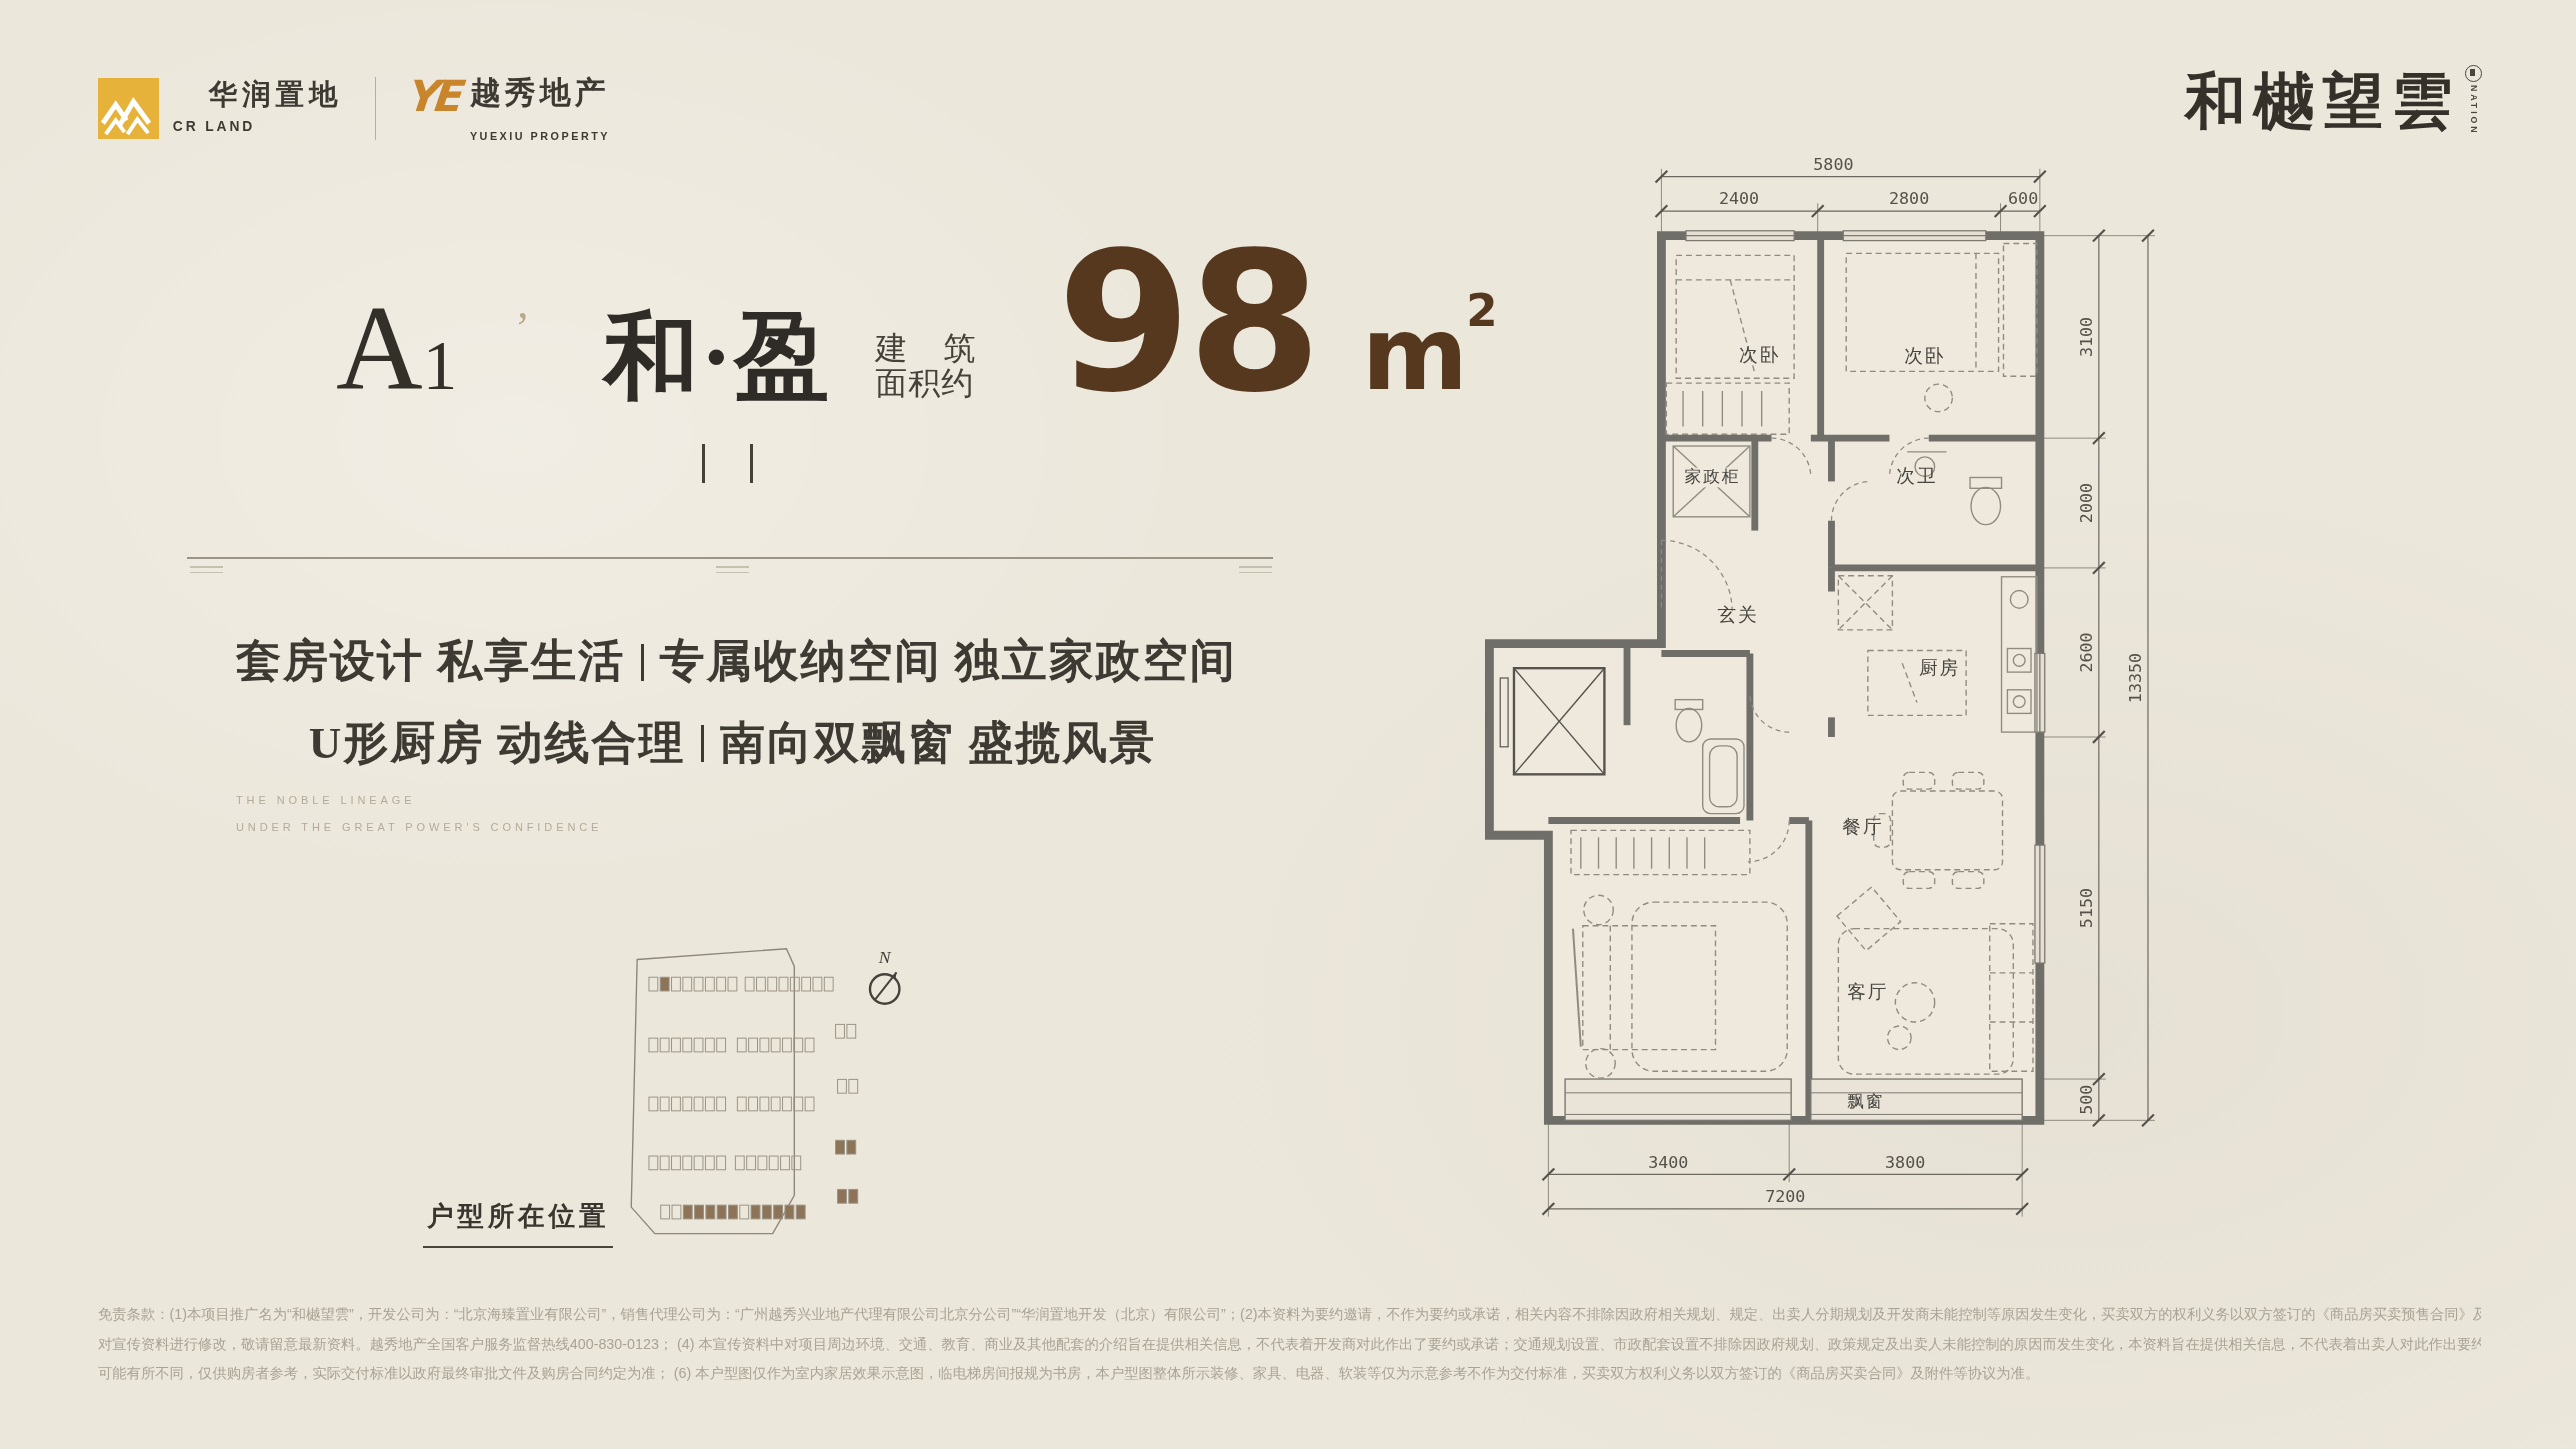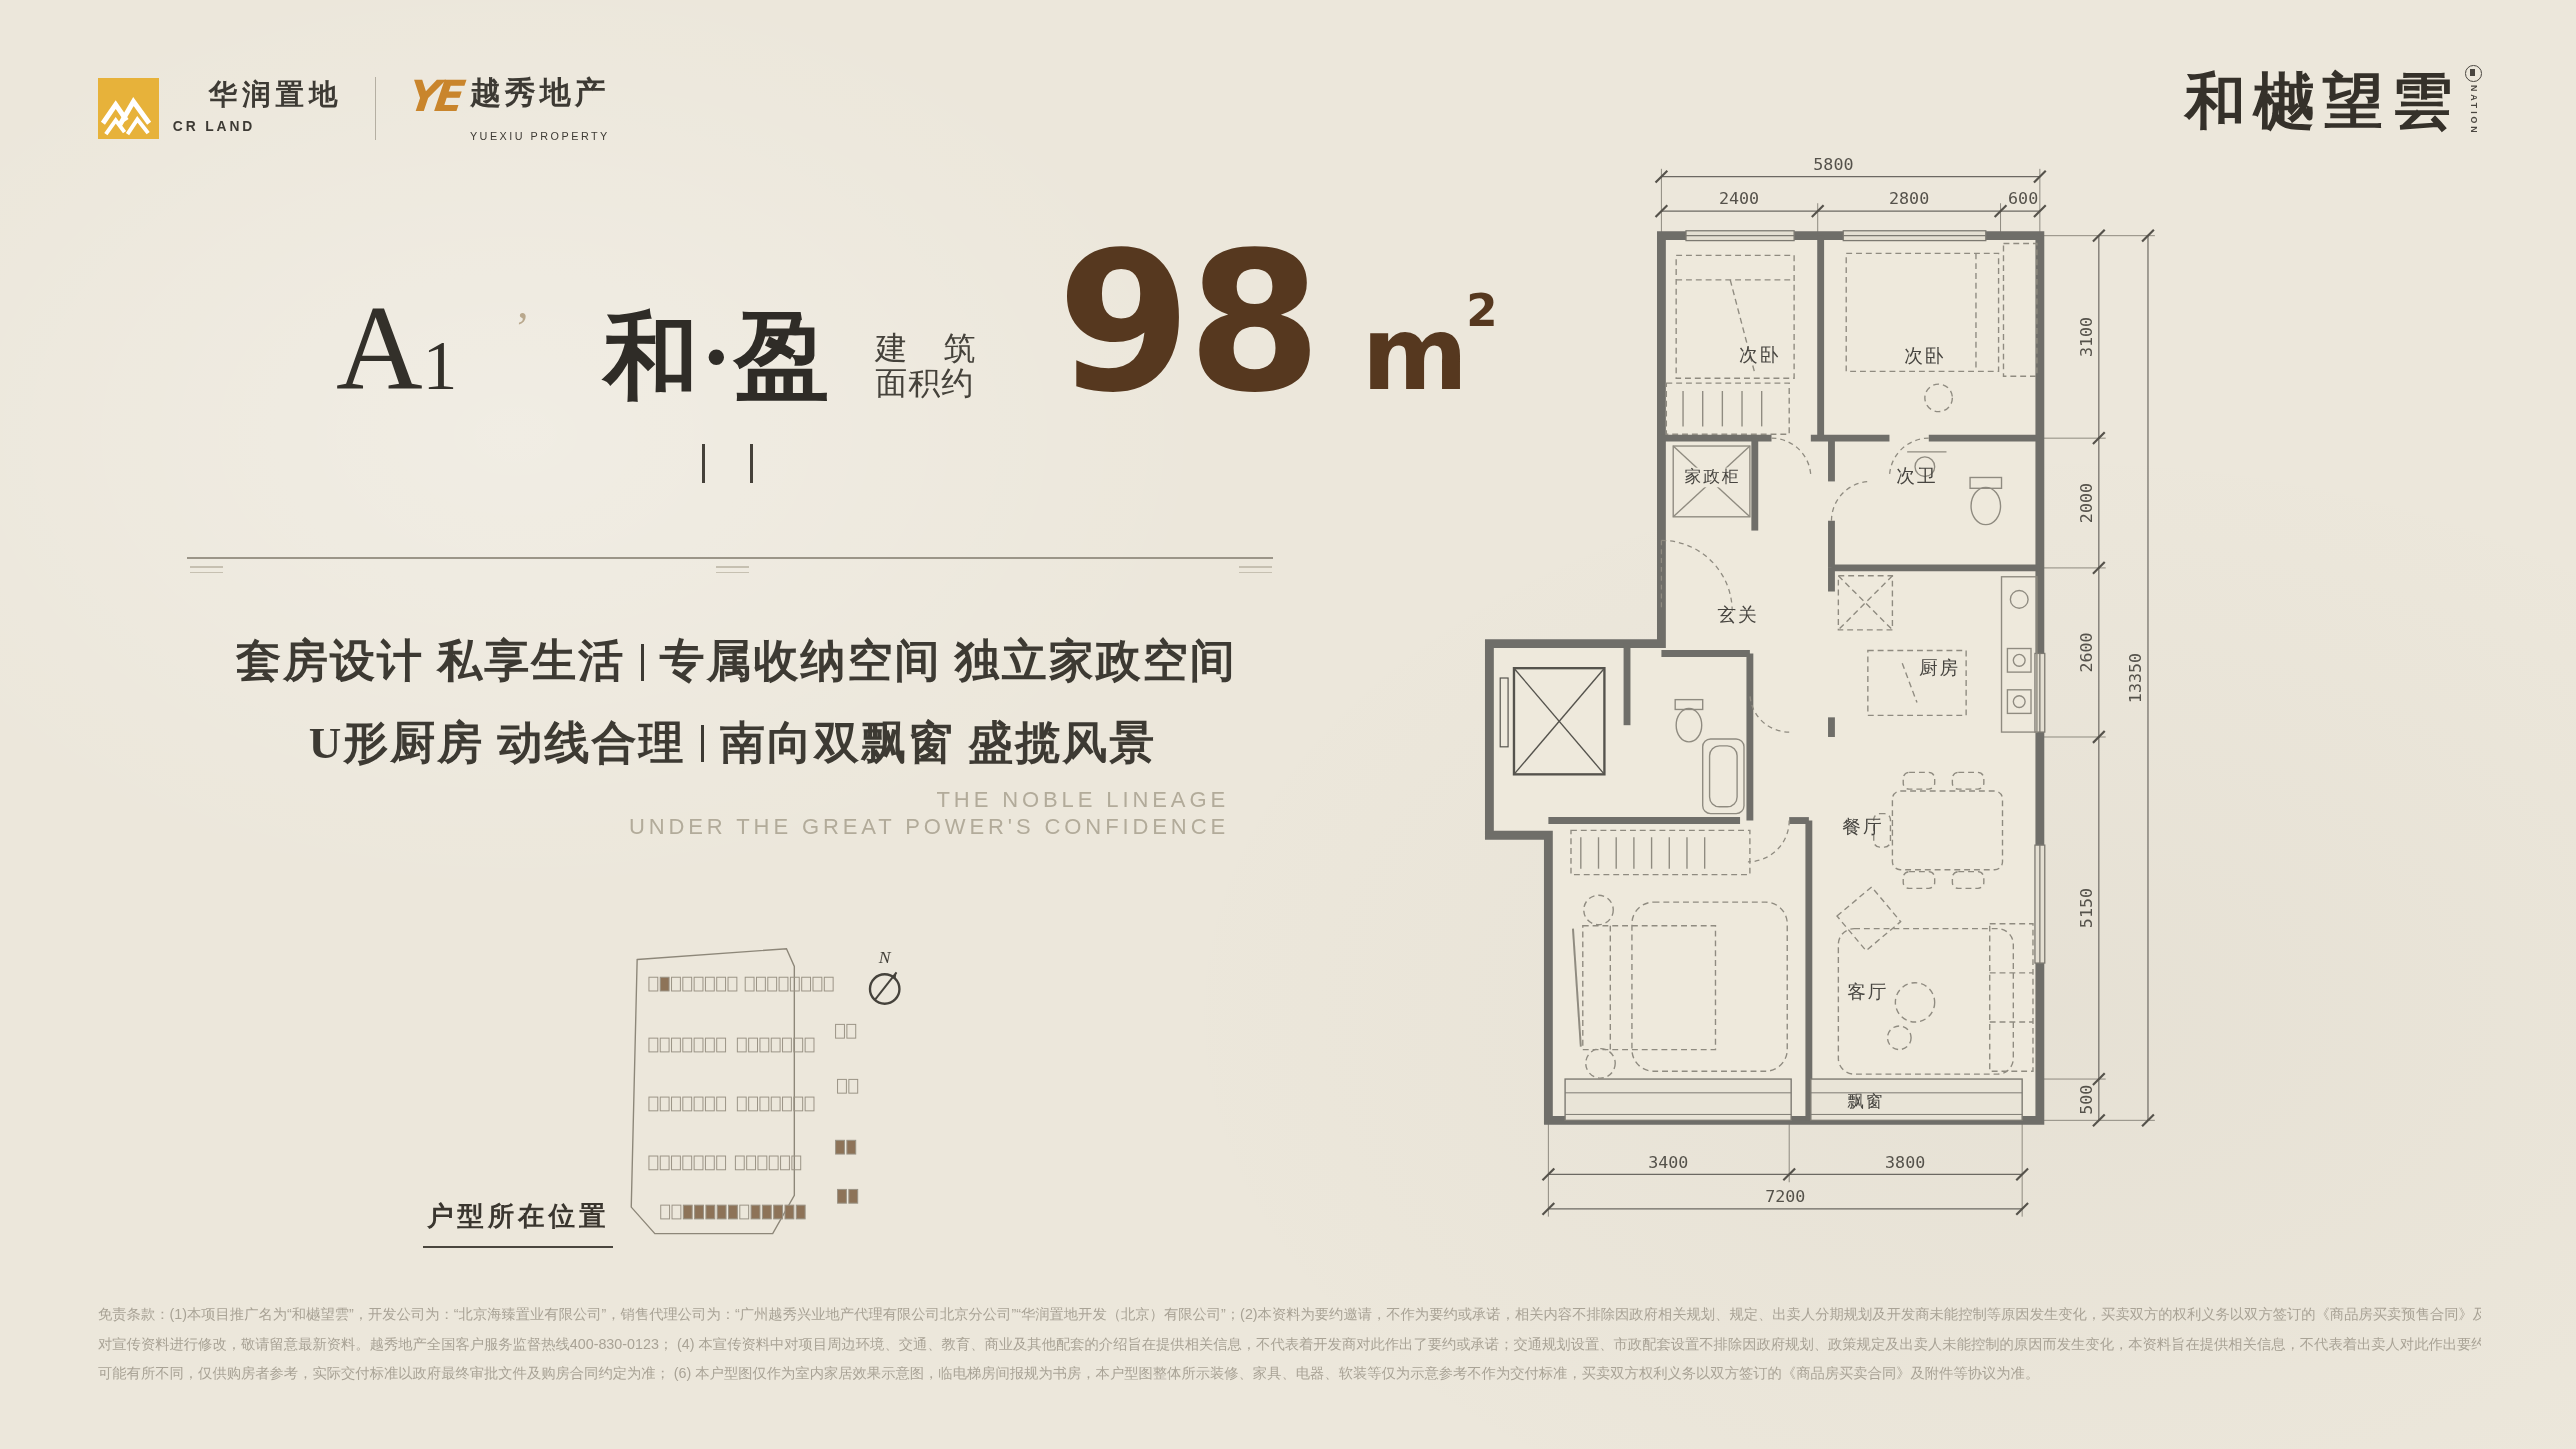--- a/index.html
+++ b/index.html
@@ -14,21 +14,21 @@
   .hdr-left{position:absolute; left:98px; top:75px; display:flex; align-items:center;}
   .crland{display:flex; align-items:flex-start; gap:13.8px;}
   .cr-sq{width:61px; height:61px;}
   .cr-txt .cn{font-size:28.5px; font-weight:700; letter-spacing:4.9px; color:#3d3a34; line-height:33px;margin-left:36px;}
   .cr-txt .en{font-size:13.8px; font-weight:700; letter-spacing:2.9px; color:#3d3a34; margin-top:7.9px;}
   .hdr-div{width:1px; height:63px; background:#b5afa2; margin:0 33px;}
   .yuexiu{display:flex; align-items:flex-start; gap:9.8px;}
   .ye-mark{font-family:"DejaVu Sans", sans-serif; font-style:italic; font-weight:900;
     font-size:43px; line-height:43px; color:#c9852c; letter-spacing:-4.9px; transform:skewX(-8deg);}
   .yx-txt .cn{font-family:"Liberation Serif", serif; font-size:31px; font-weight:700; letter-spacing:3.9px; color:#3d3a34; line-height:35px;}
-  .yx-txt .en{font-size:10.8px; font-weight:400; letter-spacing:2.5px; color:#3d3a34; margin-top:20px;}
+  .yx-txt .en{font-size:10.8px; font-weight:700; letter-spacing:2.5px; color:#3d3a34; margin-top:20px;}
   .hdr-right{position:absolute; right:94px; top:61px; display:flex; align-items:flex-start; gap:5px;}
   .brand-name{font-family:"Liberation Serif", serif; font-size:61px; font-weight:800; letter-spacing:7.9px; color:#35312a;}
   .brand-seal{display:flex; flex-direction:column; align-items:center; margin-top:3.9px;}
   .seal-circle{width:14.7px; height:14.7px; border:1.5px solid #4a4640; border-radius:50%; position:relative;}
   .seal-circle:after{content:""; position:absolute; left:3.9px; top:2.9px; width:4.9px; height:6.9px; background:#4a4640;}
   .seal-word{writing-mode:vertical-rl; font-size:8.8px; letter-spacing:2.9px; color:#4a4640; margin-top:3.9px; font-weight:700;}
   
   .headline{position:absolute; left:336px; top:248px; display:flex; align-items:baseline; height:167px;gap:44px;}
   .hl-model{font-family:"Liberation Serif", serif; color:#33302a;}
   .hl-model .a{font-size:120px; line-height:0.9;}
@@ -45,21 +45,21 @@
   .sub-bar{width:2.9px; height:39px; background:#45413a;}
   .sub-text{font-size:46px; font-weight:700; letter-spacing:11.8px; color:#3b3831; font-family:"Liberation Serif", serif;}
   
   .sep-line{position:absolute; left:187px; top:557px; width:1086px; height:2px; background:#9b9588;}
   .sep-stub{position:absolute; width:33px; height:11.8px; top:566px;
     background:repeating-linear-gradient(#c6c0b1 0 1.5px, transparent 1.5px 5.9px);}
   
   .points{position:absolute; left:236px; top:631px; width:993px; text-align:center;}
   .points .row{font-family:"Liberation Serif", serif; font-size:45px; font-weight:700; letter-spacing:2px; color:#3d3a33; margin-bottom:21.6px; white-space:nowrap;}
   .pt-div{display:inline-block; width:2.9px; height:37px; background:#3d3a33; margin:0 15.7px; vertical-align:-4.9px;}
-  .tagline{position:absolute; left:236px; top:787px; width:993px; text-align:right; color:#b2ab9a; font-size:22px; letter-spacing:3.9px; line-height:26.5px;}
+  .tagline{position:absolute; left:236px; top:787px; width:993px; text-align:left; color:#b2ab9a; font-size:11px; letter-spacing:3.9px; line-height:26.5px;}
   
   .sitemap{position:absolute; left:590px; top:932px;}
   .map-caption{position:absolute; left:423px; top:1198px; font-size:26.5px; letter-spacing:3.9px; color:#3a362f; font-weight:600;
     padding:0 3.9px 11.8px 3.9px; border-bottom:2.9px solid #4a463e;}
   
   .plan{position:absolute; left:1455px; top:88px;}
   .plan text.room{font-size:19px; fill:#474540; letter-spacing:2px; font-family:"Liberation Sans", sans-serif;}
   .plan text.dim{font-size:17px; fill:#55524b; font-family:"DejaVu Sans Mono", monospace;}
   
   .footer{position:absolute; left:98px; top:1300px; width:2383px;}

